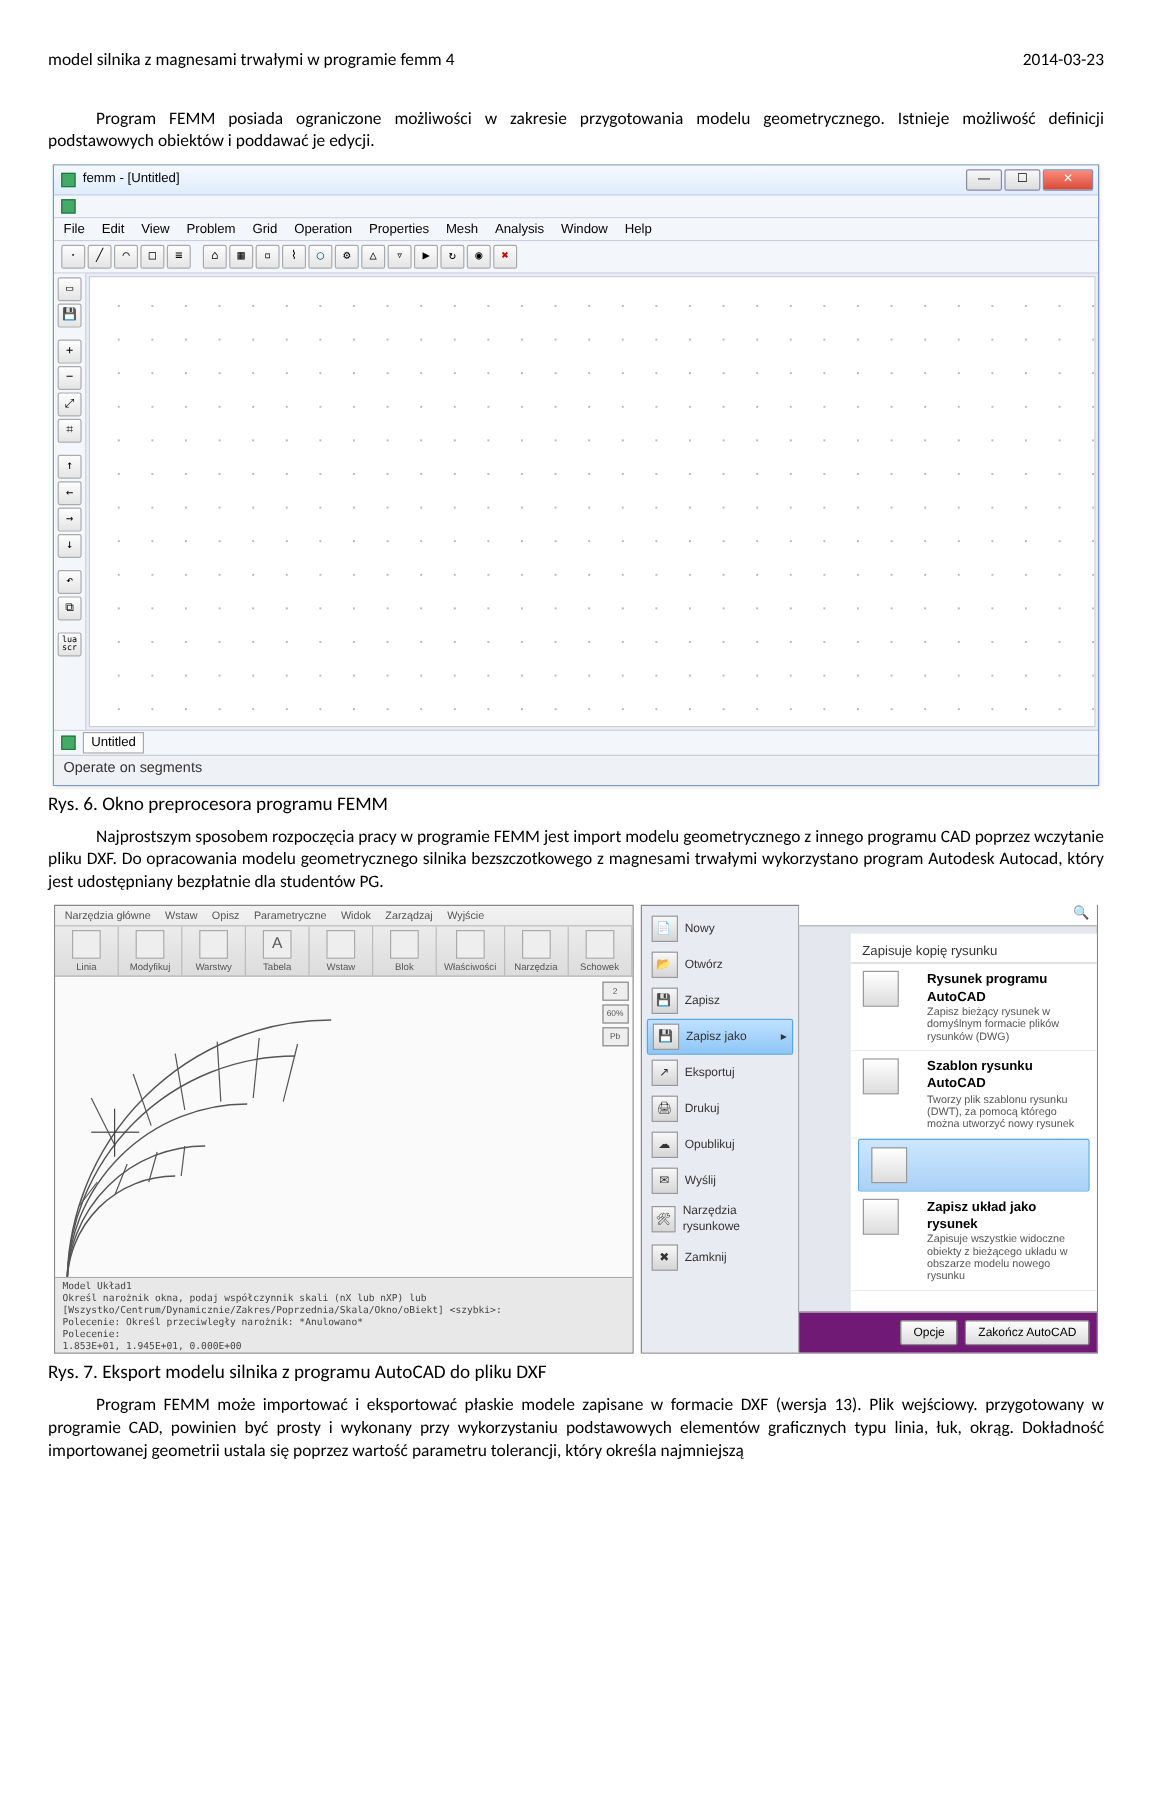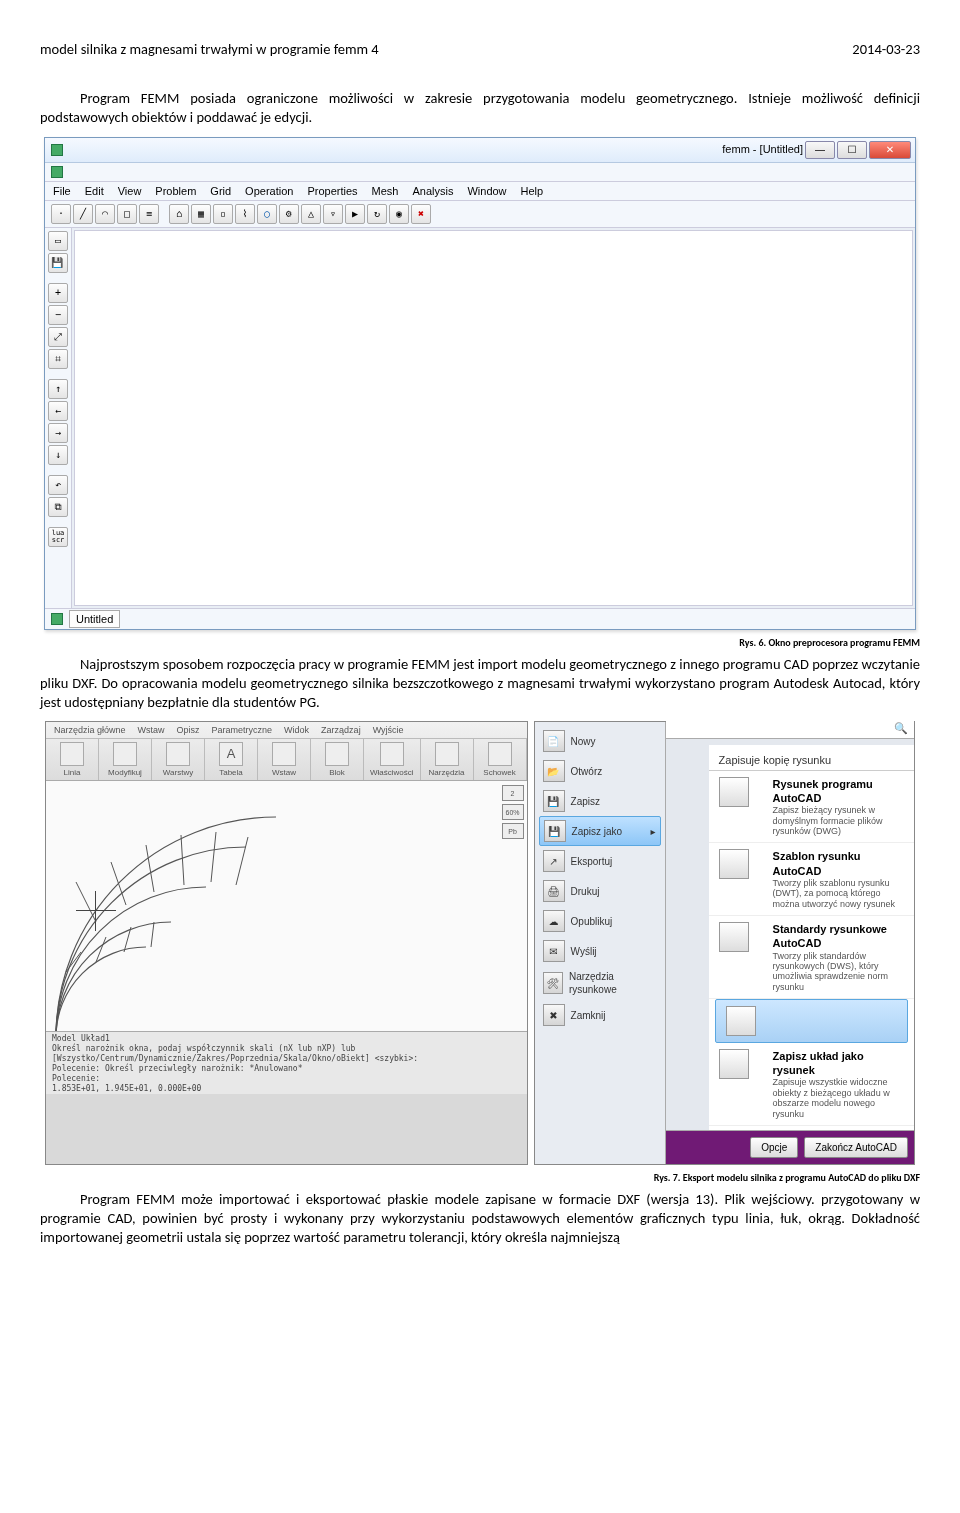--- a/index.html
+++ b/index.html
@@ -15,36 +15,35 @@
     display: flex;
     justify-content: space-between;
     margin-bottom: 30px;
   }
   .body-para {
     text-align: justify;
     margin: 0 0 10px 0;
     text-indent: 40px;
   }
   .caption {
-    text-align: right;
-    font-weight: bold;
-    font-size: 10px;
+    text-align: left;
+    font-weight: normal;
+    font-size: 16px;
     margin: 6px 0 6px 0;
   }
 
   
   .femm-window {
     width: 870px;
     border: 1px solid #7a9bbf;
     background: #e9eef5;
     font-family: "Segoe UI", Tahoma, sans-serif;
     font-size: 11px;
     margin: 0 auto 4px auto;
     box-shadow: 1px 2px 3px rgba(0,0,0,0.15);
-    text-align: right;
   }
   .femm-title {
     display: flex;
     align-items: center;
     height: 24px;
     background: linear-gradient(#f5f9ff, #dfecfb);
     padding: 0 4px 0 6px;
     border-bottom: 1px solid #b5c9e1;
   }
   .femm-title-text { flex: 1; padding-left: 4px; }
@@ -412,20 +411,21 @@
       <span class="side-tool">⧉</span>
       <span class="side-tool sep"></span>
       <span class="side-tool" style="font-size:7px;line-height:1">lua<br>scr</span>
     </div>
     <div class="canvas"></div>
   </div>
   <div class="docstrip">
     <span class="app-icon"></span>
     <span class="tab">Untitled</span>
   </div>
+  <div class="status-bar">Operate on segments</div>
 </div>
 
 <p class="caption">Rys. 6. Okno preprocesora programu FEMM</p>
 
 <p class="body-para">Najprostszym sposobem rozpoczęcia pracy w programie FEMM jest import modelu geometrycznego z innego programu CAD poprzez wczytanie pliku DXF. Do opracowania modelu geometrycznego silnika bezszczotkowego z magnesami trwałymi wykorzystano program Autodesk Autocad, który jest udostępniany bezpłatnie dla studentów PG.</p>
 
 <div class="acad-row">
 
   <div class="acad-left">
     <div class="acad-ribbon">
@@ -575,27 +575,20 @@
               <span>Zapisz bieżący rysunek w domyślnym formacie plików rysunków (DWG)</span>
             </div>
         </div>
         <div class="rgroup">
           <div class="ric"></div>
           <div class="rtxt">
               <b>Szablon rysunku AutoCAD</b>
               <span>Tworzy plik szablonu rysunku (DWT), za pomocą którego można utworzyć nowy rysunek</span>
             </div>
         </div>
-        <div class="rgroup">
-          <div class="ric"></div>
-          <div class="rtxt">
-              <b>Standardy rysunkowe AutoCAD</b>
-              <span>Tworzy plik standardów rysunkowych (DWS), który umożliwia sprawdzenie norm rysunku</span>
-            </div>
-        </div>
         <div class="rgroup highlight">
           <div class="ric"></div>
         </div>
         <div class="rgroup">
           <div class="ric"></div>
           <div class="rtxt">
               <b>Zapisz układ jako rysunek</b>
               <span>Zapisuje wszystkie widoczne obiekty z bieżącego układu w obszarze modelu nowego rysunku</span>
             </div>
         </div>

